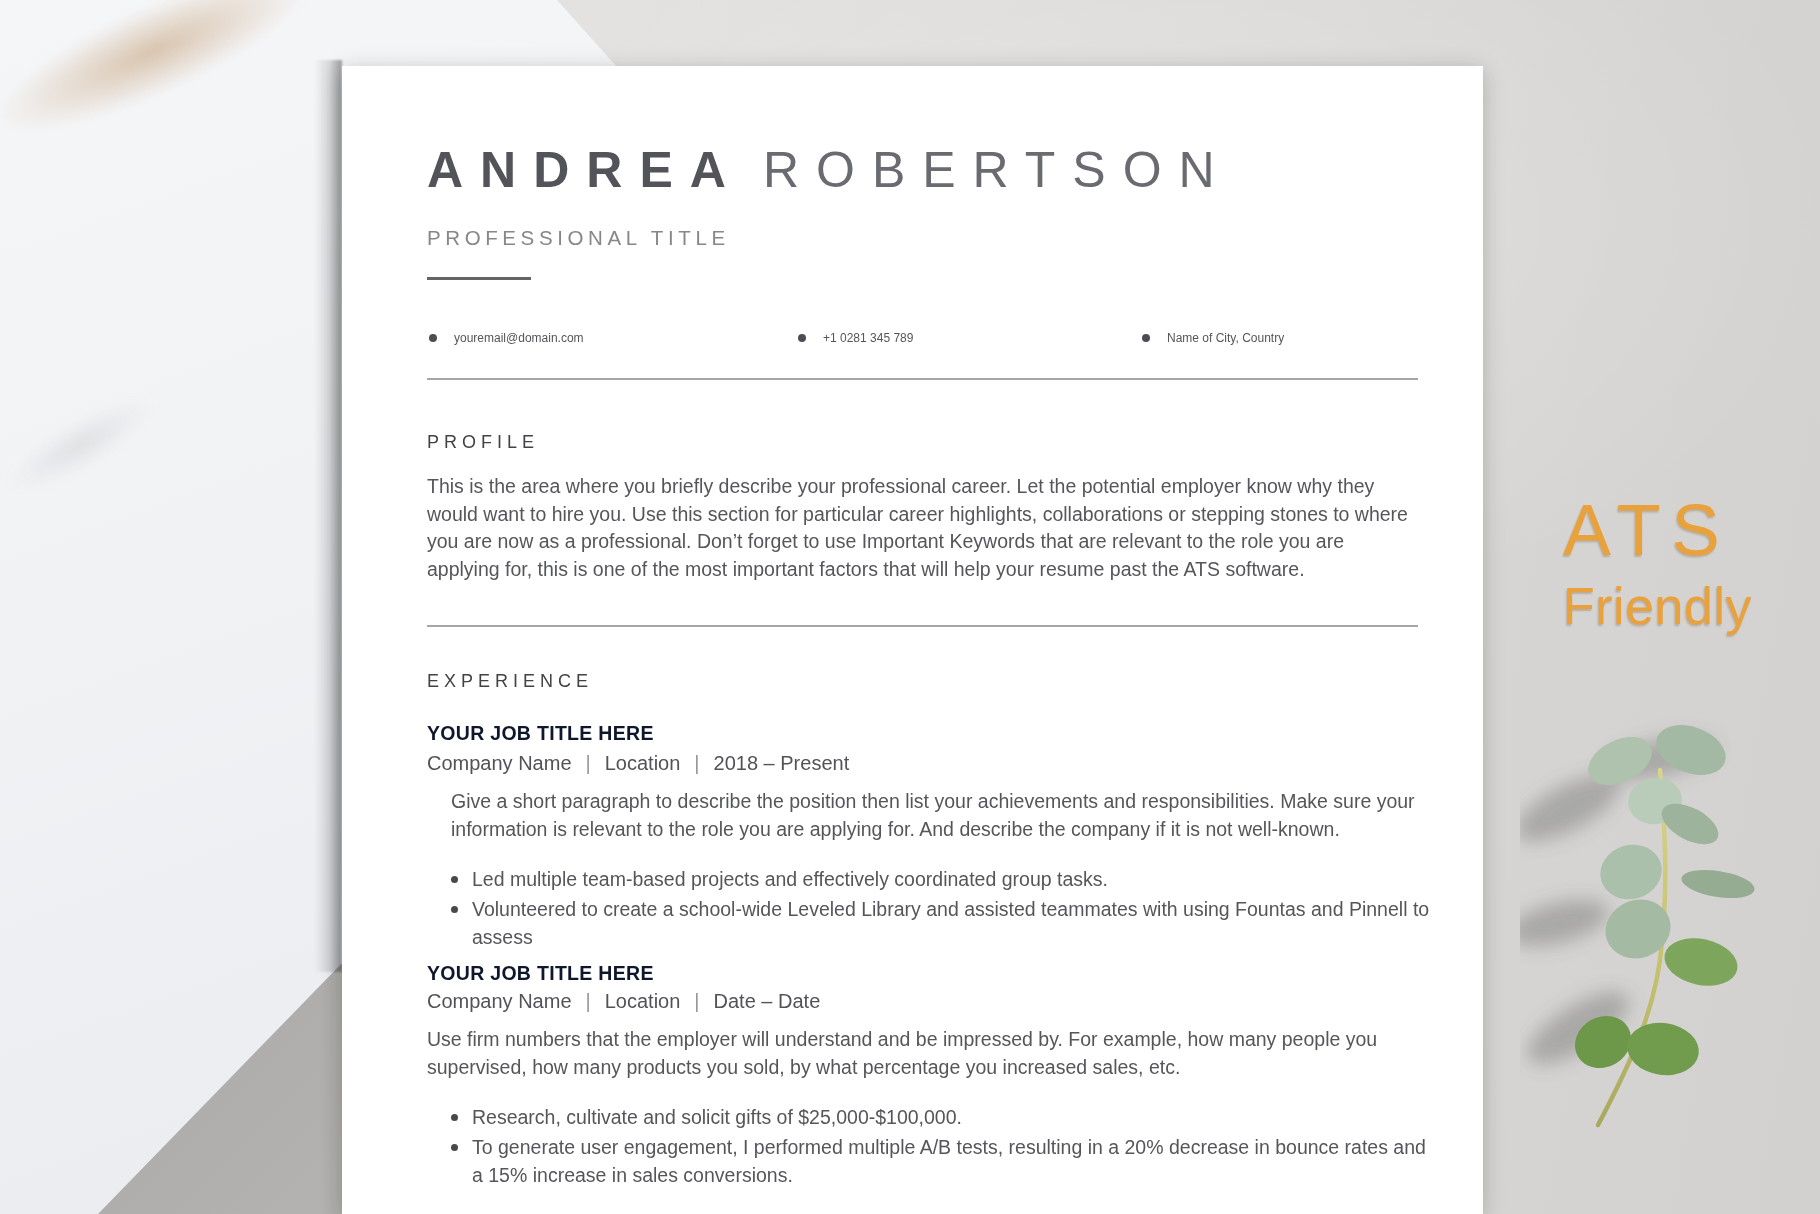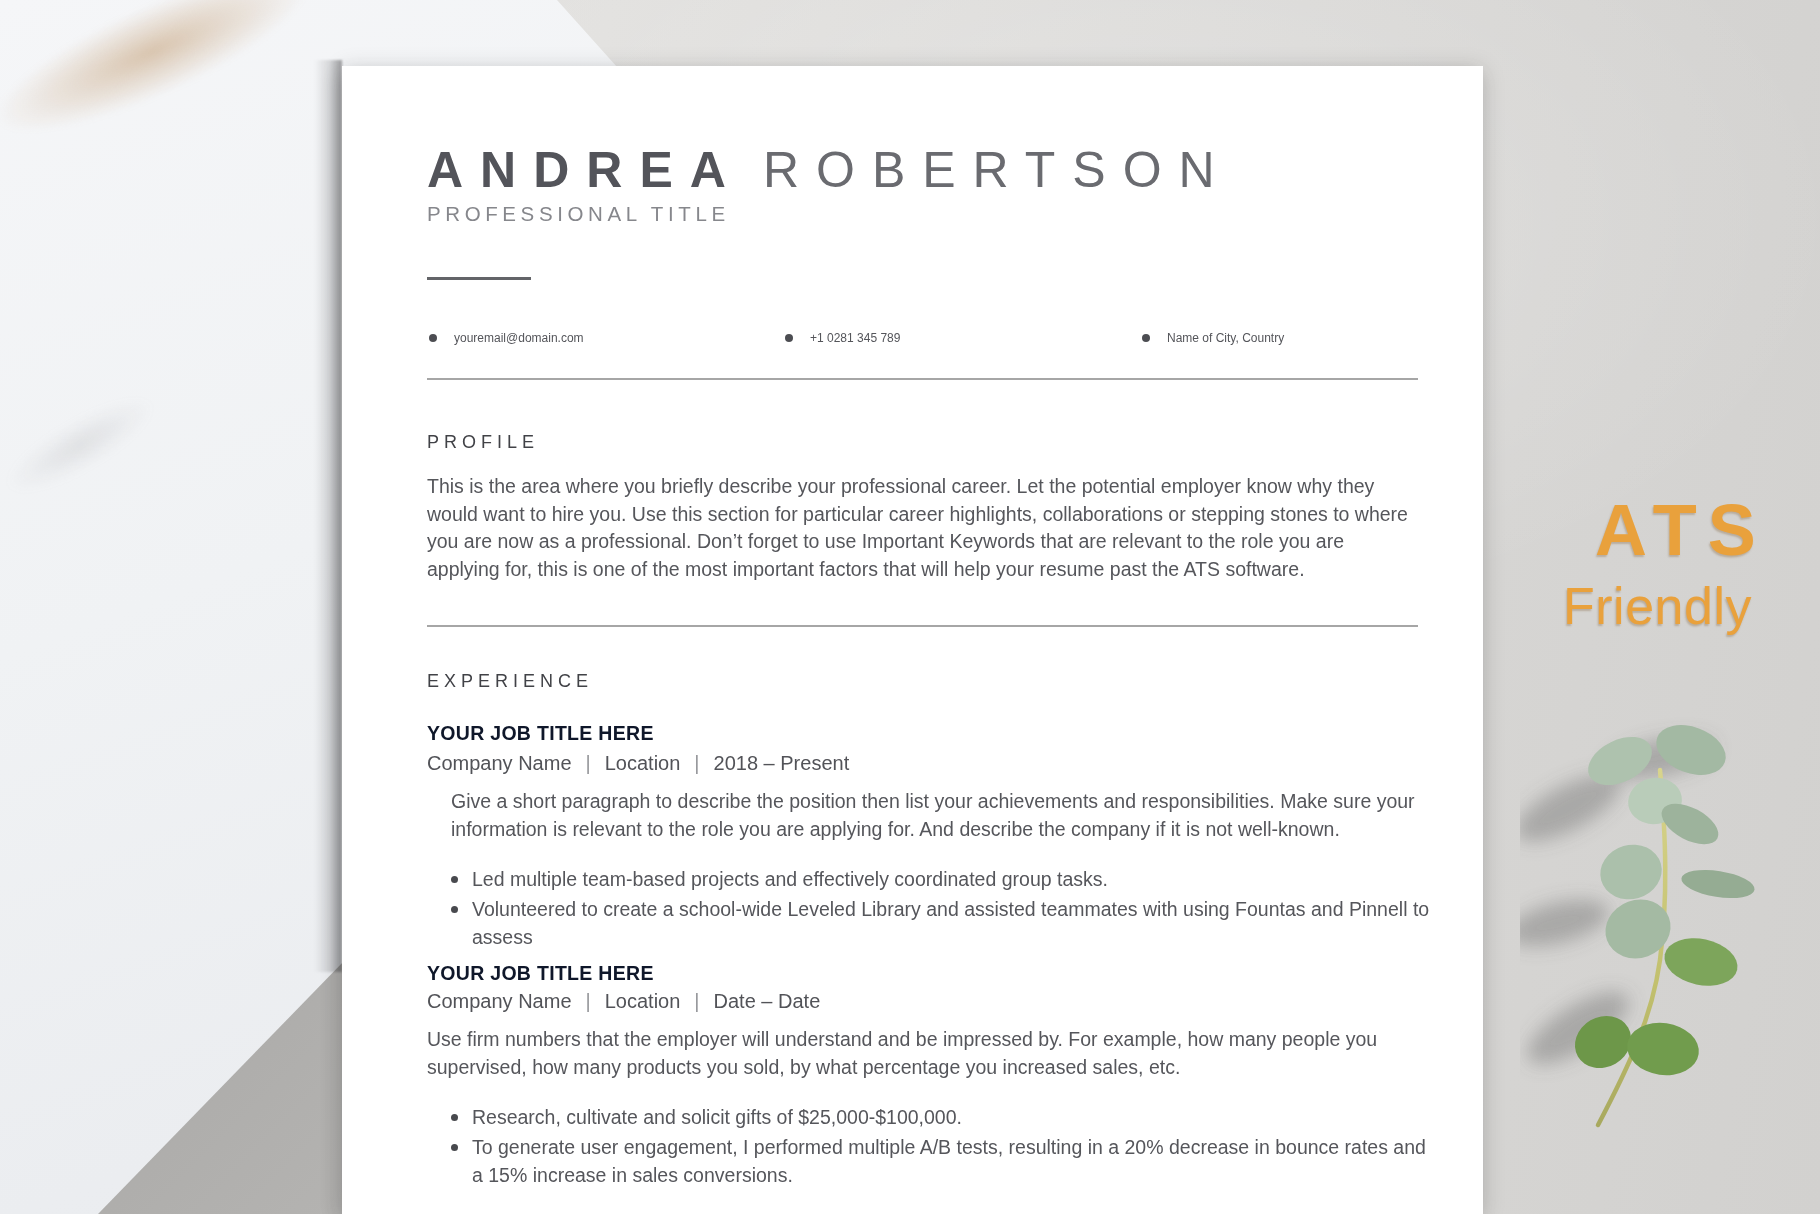--- a/index.html
+++ b/index.html
@@ -51,29 +51,29 @@
     background:#ffffff;
     box-shadow:0 3px 22px rgba(30,30,32,.16), -4px 8px 18px rgba(30,30,32,.10);
   }
   .content{position:absolute;inset:0;}
   .blk{position:absolute;left:85px;width:991px;}
 
   .name{top:79px;line-height:50px;font-size:50px;letter-spacing:17px;white-space:nowrap;}
   .name .first{font-weight:700;color:#53545a;}
   .name .last{font-weight:400;color:#6a6b70;margin-left:20px;}
 
-  .prof-title{top:136px;font-size:20.5px;line-height:24px;letter-spacing:4.6px;color:#86878c;}
+  .prof-title{top:160px;font-size:20.5px;line-height:24px;letter-spacing:4.6px;color:#86878c;}
 
   .rule-small{top:211px;width:104px;height:3px;background:#636468;}
 
   .contact-row{top:265px;height:28px;font-size:12px;color:#54555a;}
   .contact-item{position:absolute;top:0;display:flex;align-items:center;white-space:nowrap;}
   .contact-item .dot{width:8px;height:8px;border-radius:50%;background:#4c4d52;margin-right:17px;flex:none;}
   .ci-email{left:2px;}
-  .ci-phone{left:358px;}
+  .ci-phone{left:371px;}
   .ci-loc{left:715px;}
 
   .rule{height:2px;background:#a6a6a6;}
   .rule-contact{top:312px;}
   .rule-profile{top:559px;}
 
   .section-h{font-size:18px;line-height:26px;letter-spacing:5px;color:#414247;font-weight:400;}
   .h-profile{top:363px;}
   .h-exp{top:602px;}
 
@@ -88,23 +88,22 @@
   .jd-1{top:722px;margin-left:24px;} .jd-2{top:960px;}
 
   .bullets{list-style:none;margin:16px;padding:0;}
   .bl-1{top:784px;} .bl-2{top:1022px;}
   .bullets li{display:flex;align-items:flex-start;line-height:27.5px;min-height:30px;font-size:19.5px;color:#55565b;}
   .bullets li .bdot{width:7px;height:7px;border-radius:50%;background:#48494e;margin:10px 14px 0 8px;flex:none;}
 
   
   .ats-badge{position:absolute;left:1563px;top:492px;color:#e9a13c;}
   .ats-line1{
-    font-size:72px;line-height:76px;letter-spacing:11px;font-weight:700;
+    font-size:72px;line-height:76px;letter-spacing:11px;font-weight:400;
     text-shadow:-1px 2px 2px rgba(110,72,20,.28);
-    margin-left:32px;
   }
   .ats-line2{
     font-size:52px;line-height:56px;letter-spacing:.5px;font-weight:400;margin-top:10px;
     text-shadow:-1px 2px 2px rgba(110,72,20,.28);
   }
   .plant{position:absolute;left:1520px;top:688px;}
 </style>
 </head>
 <body>
 

